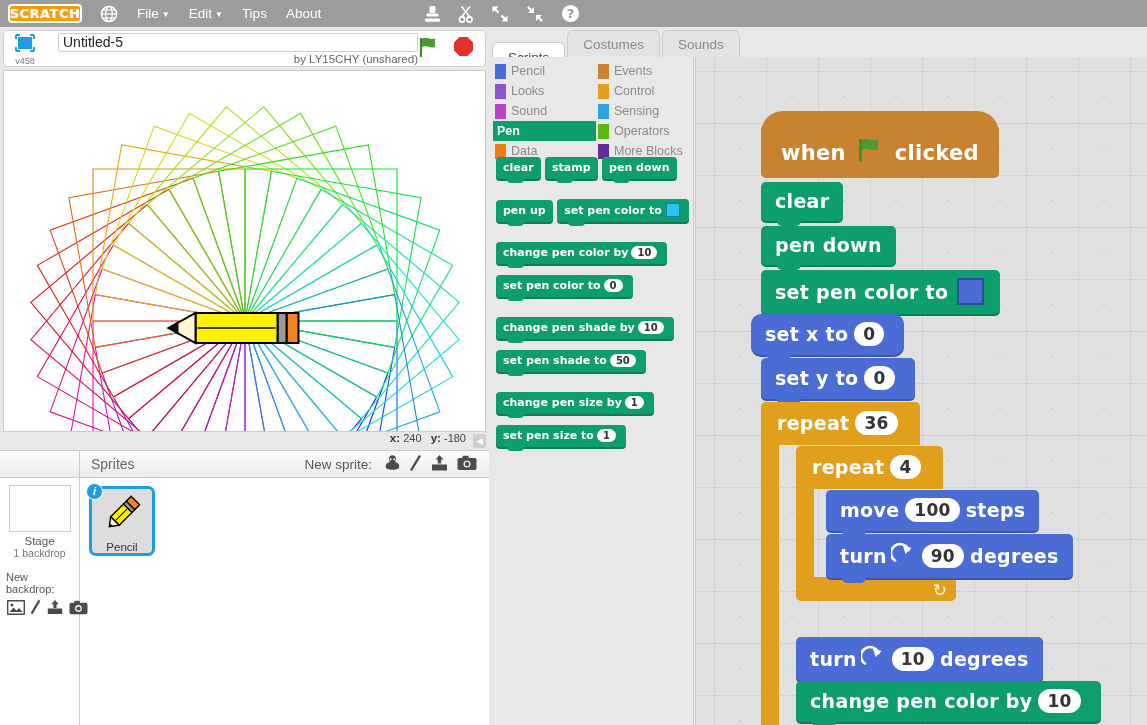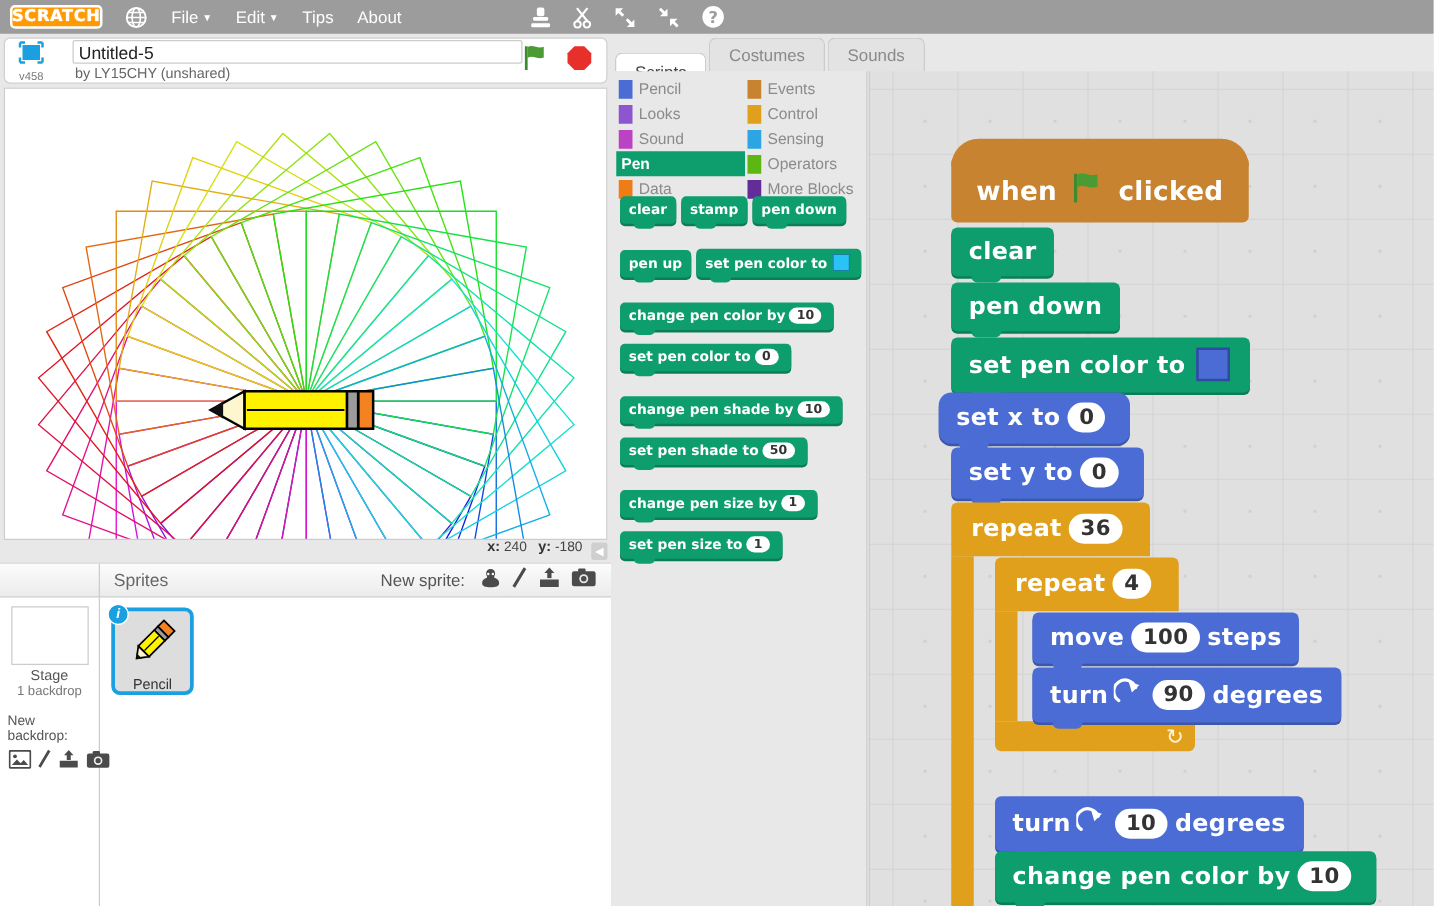--- a/index.html
+++ b/index.html
@@ -41,21 +41,21 @@
   }
   .fullscreen-btn { margin-left: 8px; width: 30px; position: relative; text-align: center; }
   .fs-icon { width: 26px; height: 22px; }
   .version-label { font-size: 9px; color: #7b7b7b; margin-top: -2px; }
   .title-block { margin-left: 20px; flex: 1; }
   .project-title {
     width: 360px; height: 19px; border: 1px solid #ccc; border-radius: 2px;
     font-size: 14px; color: #222; padding: 1px 4px;
     font-family: "Liberation Sans", sans-serif; background: #fff;
   }
-  .project-author { font-size: 11.5px; color: #666; margin-top: 1px; padding-left: 2px; }
+  .project-author { font-size: 11.5px; color: #666; margin-top: 1px; padding-left: 2px; text-align: right; }
   .flag-stop { display: flex; align-items: center; gap: 14px; margin-right: 14px; }
 
   .stage {
     position: absolute; left: 3px; top: 70px; width: 483px; height: 362px;
     background: #fff; border: 1px solid #ccc;
   }
   .stage svg { display: block; }
   .coords {
     position: absolute; left: 3px; top: 432px; width: 483px; height: 34px;
     font-size: 11px; color: #555; text-align: right; padding-right: 20px;

